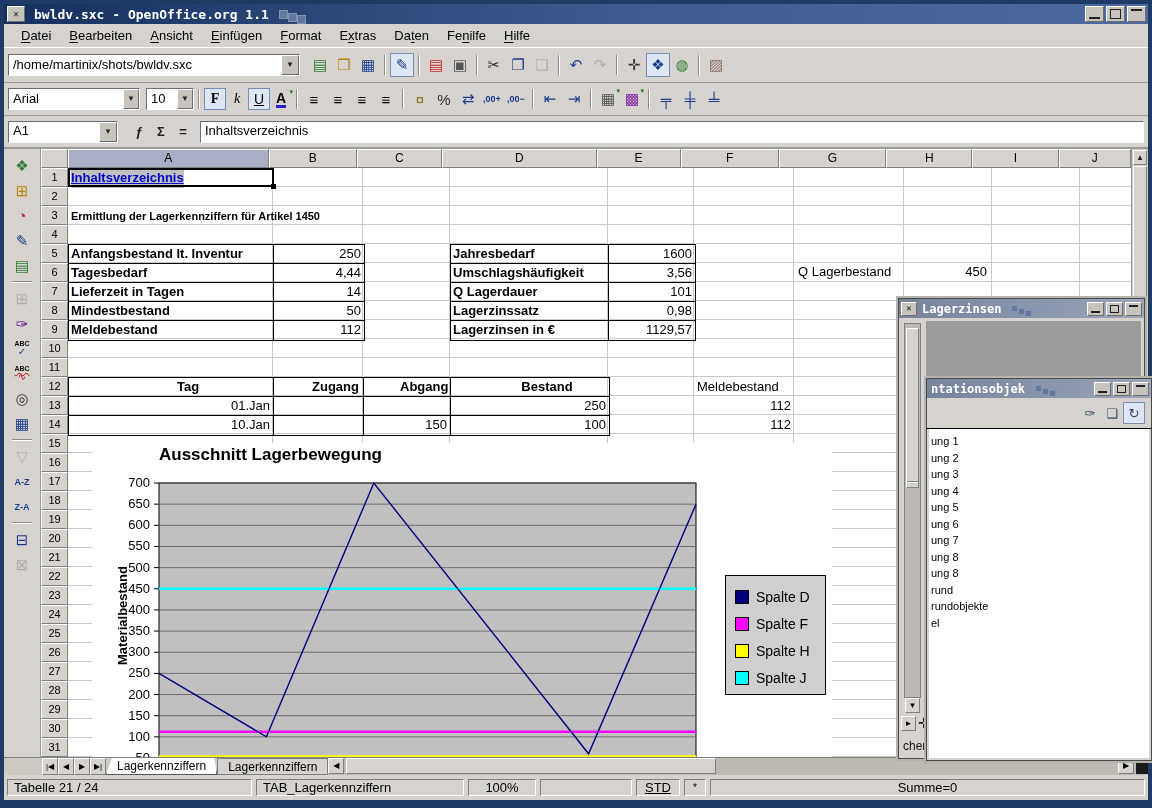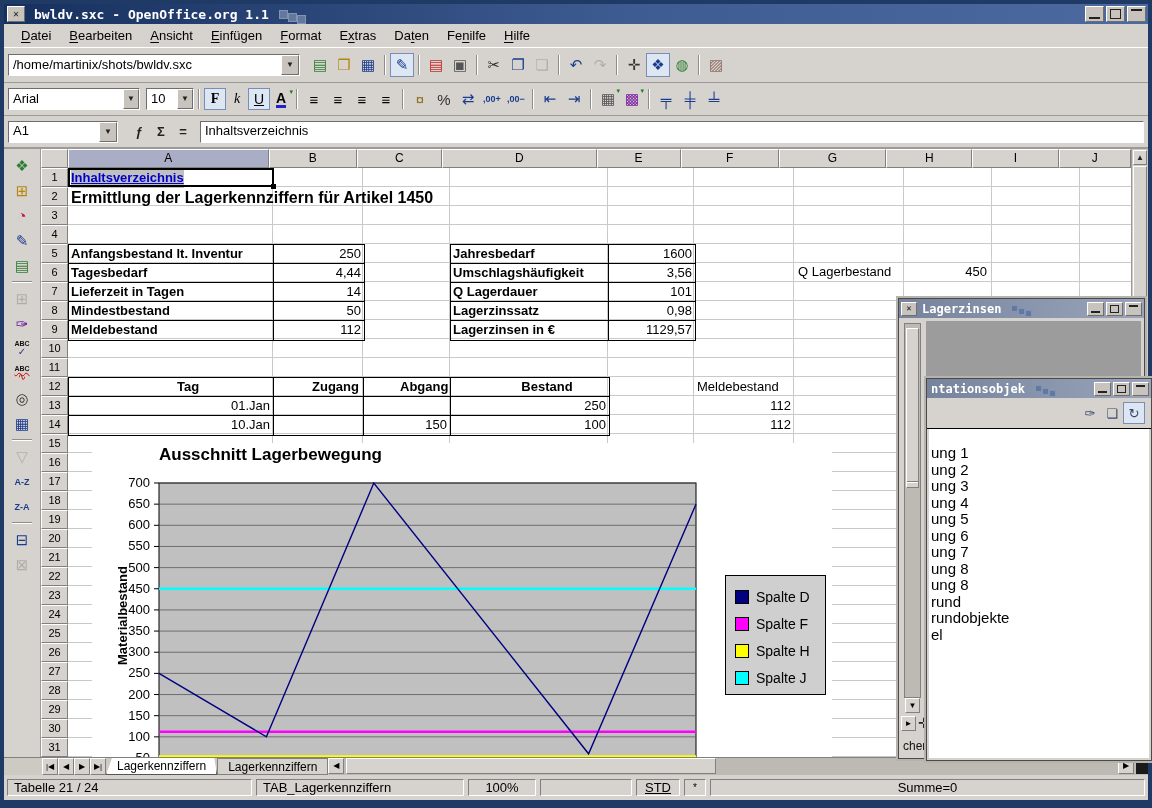--- a/index.html
+++ b/index.html
@@ -149,21 +149,21 @@
   .zv-thumb i{display:block;margin-top:152px;border-top:1px solid #808080;border-bottom:1px solid #fff;}
   .zv-btn{position:absolute;width:15px;height:15px;background:#d6d3ce;border:1px solid;
     border-color:#fff #808080 #808080 #fff;font-size:8px;text-align:center;line-height:13px;box-sizing:border-box;}
   .zv-move{position:absolute;font-size:14px;color:#222;}
   .zv-frag{position:absolute;left:4px;top:440px;font-size:12px;color:#111;}
   .praes{left:922px;top:374px;width:224px;height:381px;}
   .pw-toolbar{position:absolute;top:19px;left:0;right:0;height:30px;display:flex;justify-content:flex-end;
     align-items:center;padding-right:6px;border-bottom:1px solid #000;}
   .pw-toolbar .tbtn{min-width:22px;height:22px;font-size:13px;color:#3a4a6e;}
   .pw-list{position:absolute;top:50px;left:2px;right:2px;bottom:2px;background:#fff;overflow:hidden;
-    font-size:15px;padding:16px 0 0 2px;box-sizing:border-box;}
+    font-size:11px;padding:4px 0 0 2px;box-sizing:border-box;}
   .pw-list div{line-height:16.5px;height:16.5px;white-space:nowrap;}
   .pw-lower{}
 </style>
 </head>
 <body>
 
 <div class="app">
 <div class="chrome">
 
   <div class="titlebar">
@@ -359,21 +359,21 @@
             <div class="vline" style="left: 539px;"></div>
             <div class="vline" style="left: 381px;"></div>
             <div class="vline" style="left: 294px;"></div>
             <div class="vline" style="left: 204px;"></div>
 
         <div class="cell a1link" style="left:3px;top:1px;">Inhaltsverzeichnis</div>
         <div class="selbox" style="left:0;top:0;width:206px;height:19px;">
               <i></i>
             </div>
 
-        <div class="cell" style="left:3px;top:21px;font-weight:bold;font-size:16px;">Ermittlung der Lagerkennziffern für Artikel 1450</div>
+        <div class="cell" style="left:3px;top:39px;font-weight:bold;font-size:11px;">Ermittlung der Lagerkennziffern für Artikel 1450</div>
 
         <div class="btable" style="left:0;top:76px;width:295px;">
           <div class="brow">
                 <span class="bcell lab" style="width:205px">Anfangsbestand lt. Inventur</span>
                 <span class="bcell num" style="width:90px">250</span>
               </div>
           <div class="brow">
                 <span class="bcell lab" style="width:205px">Tagesbedarf</span>
                 <span class="bcell num" style="width:90px">4,44</span>
               </div>

